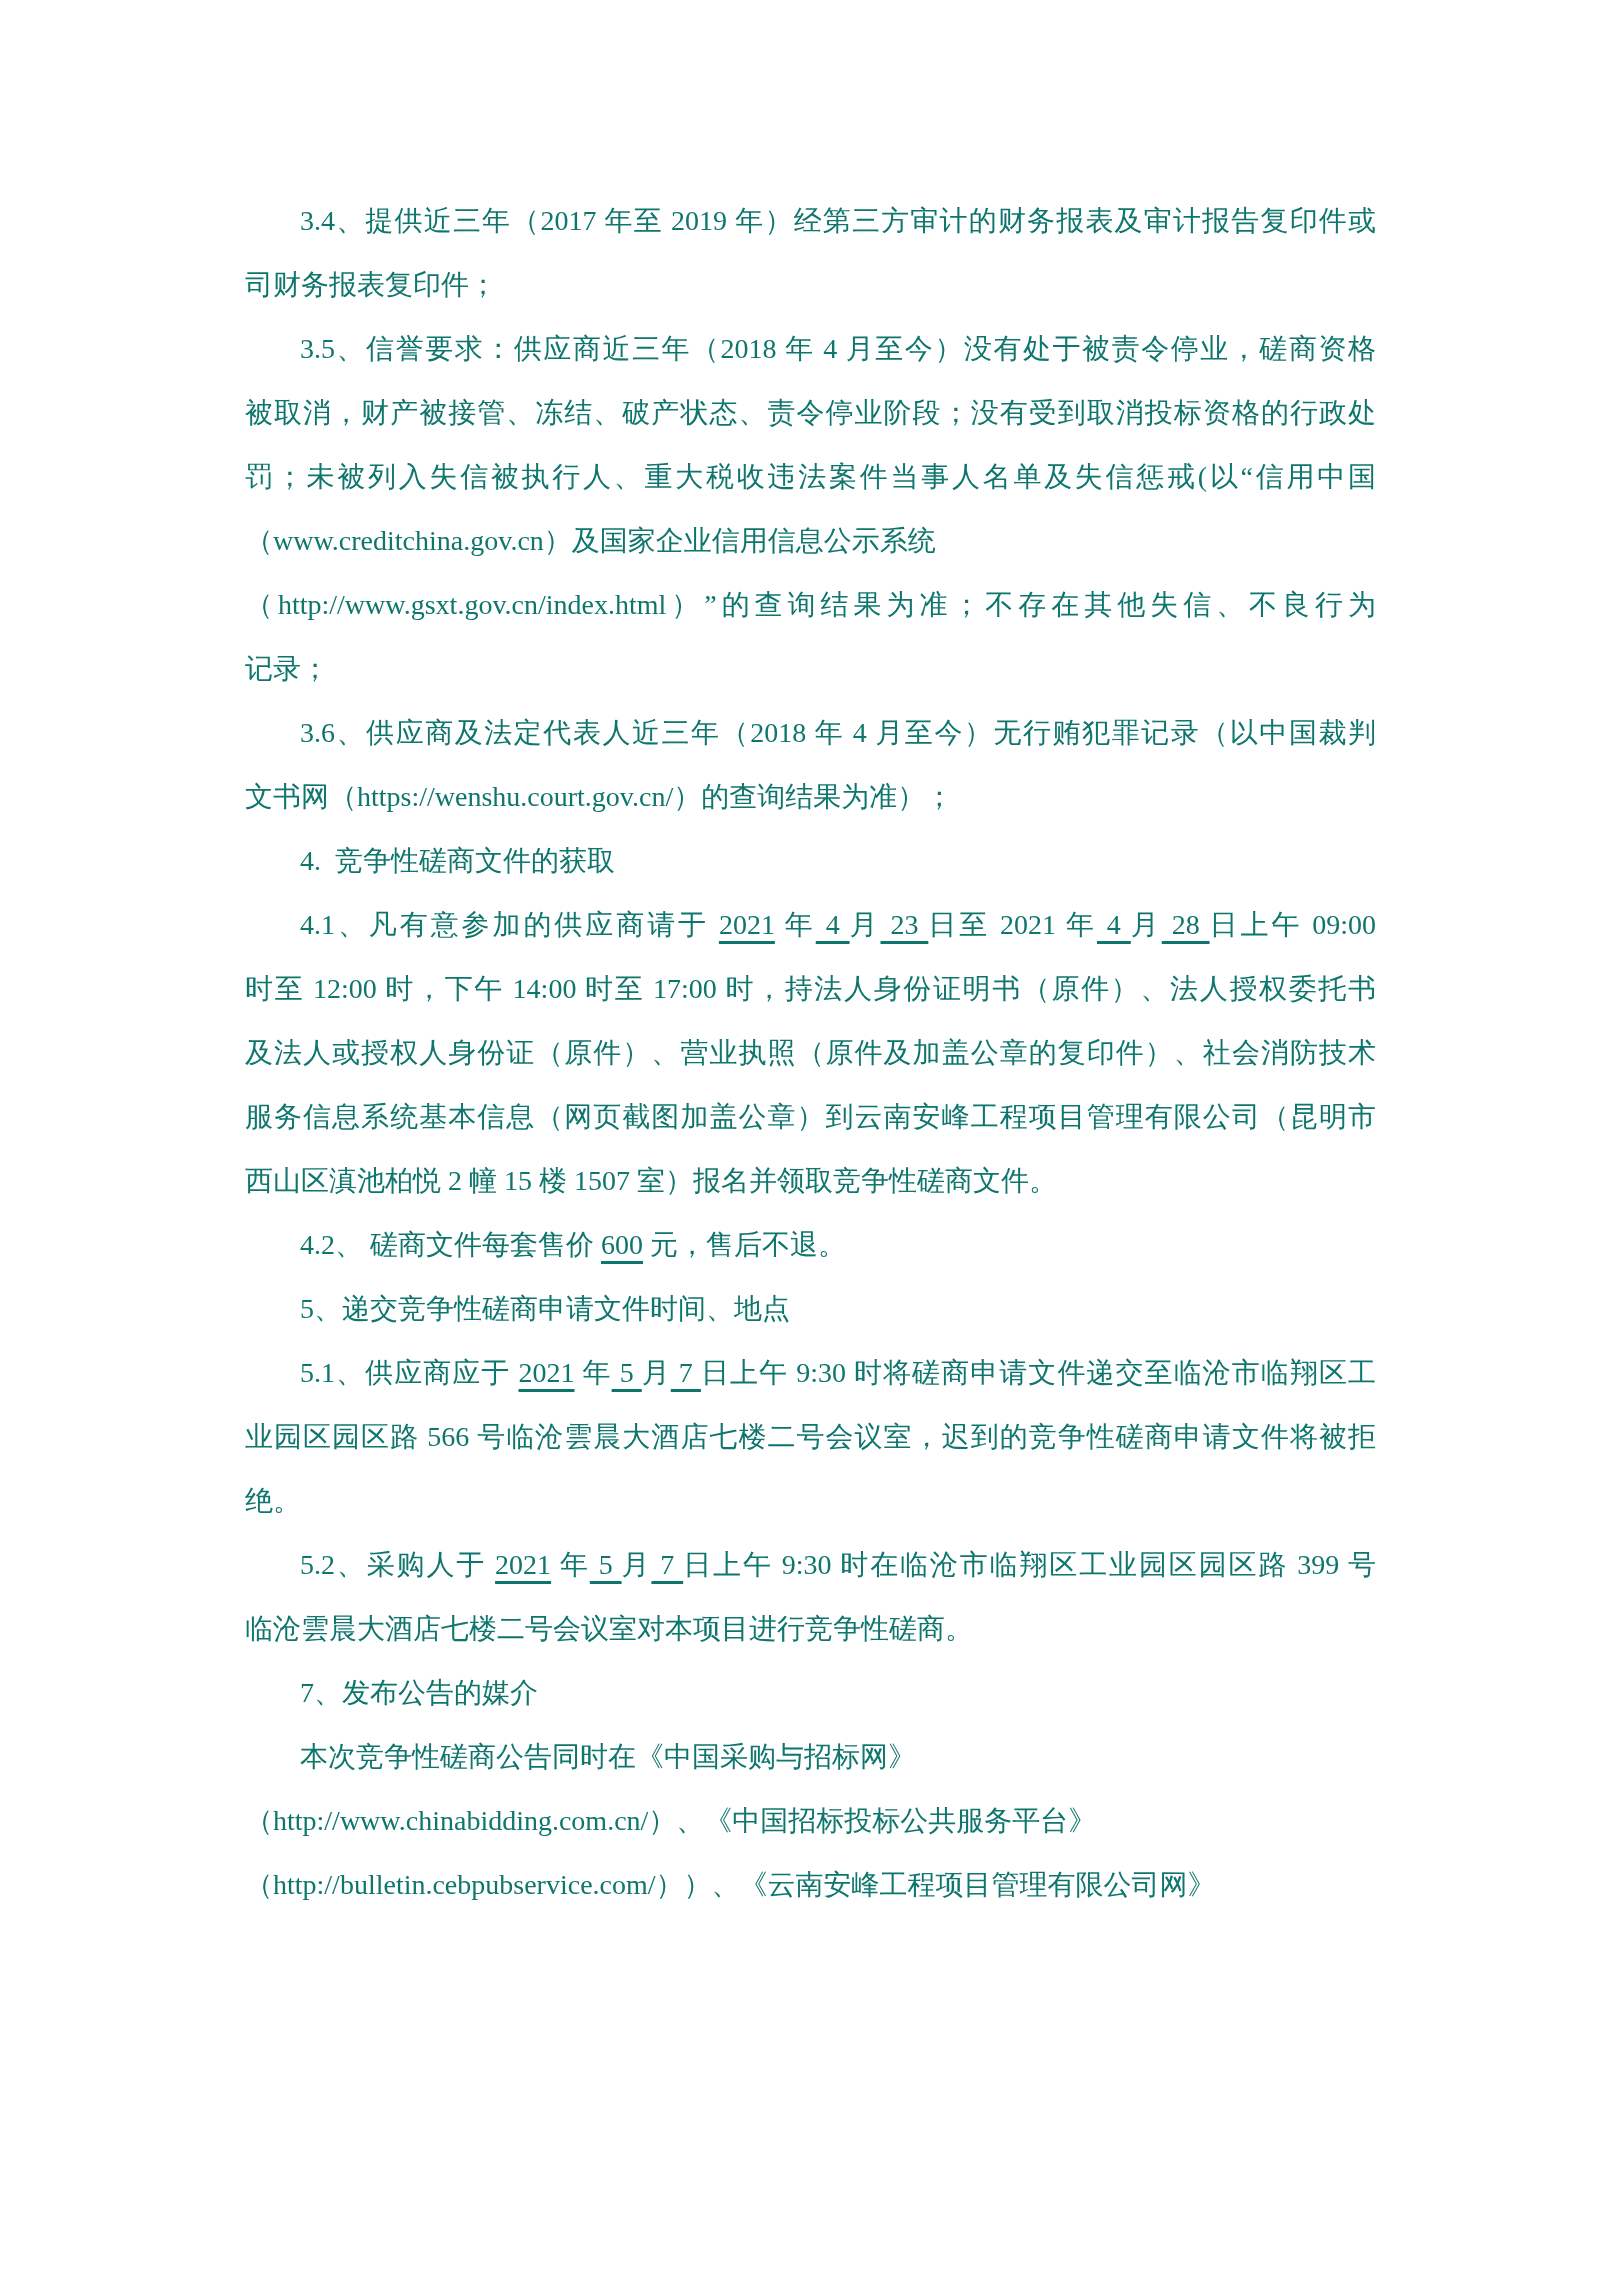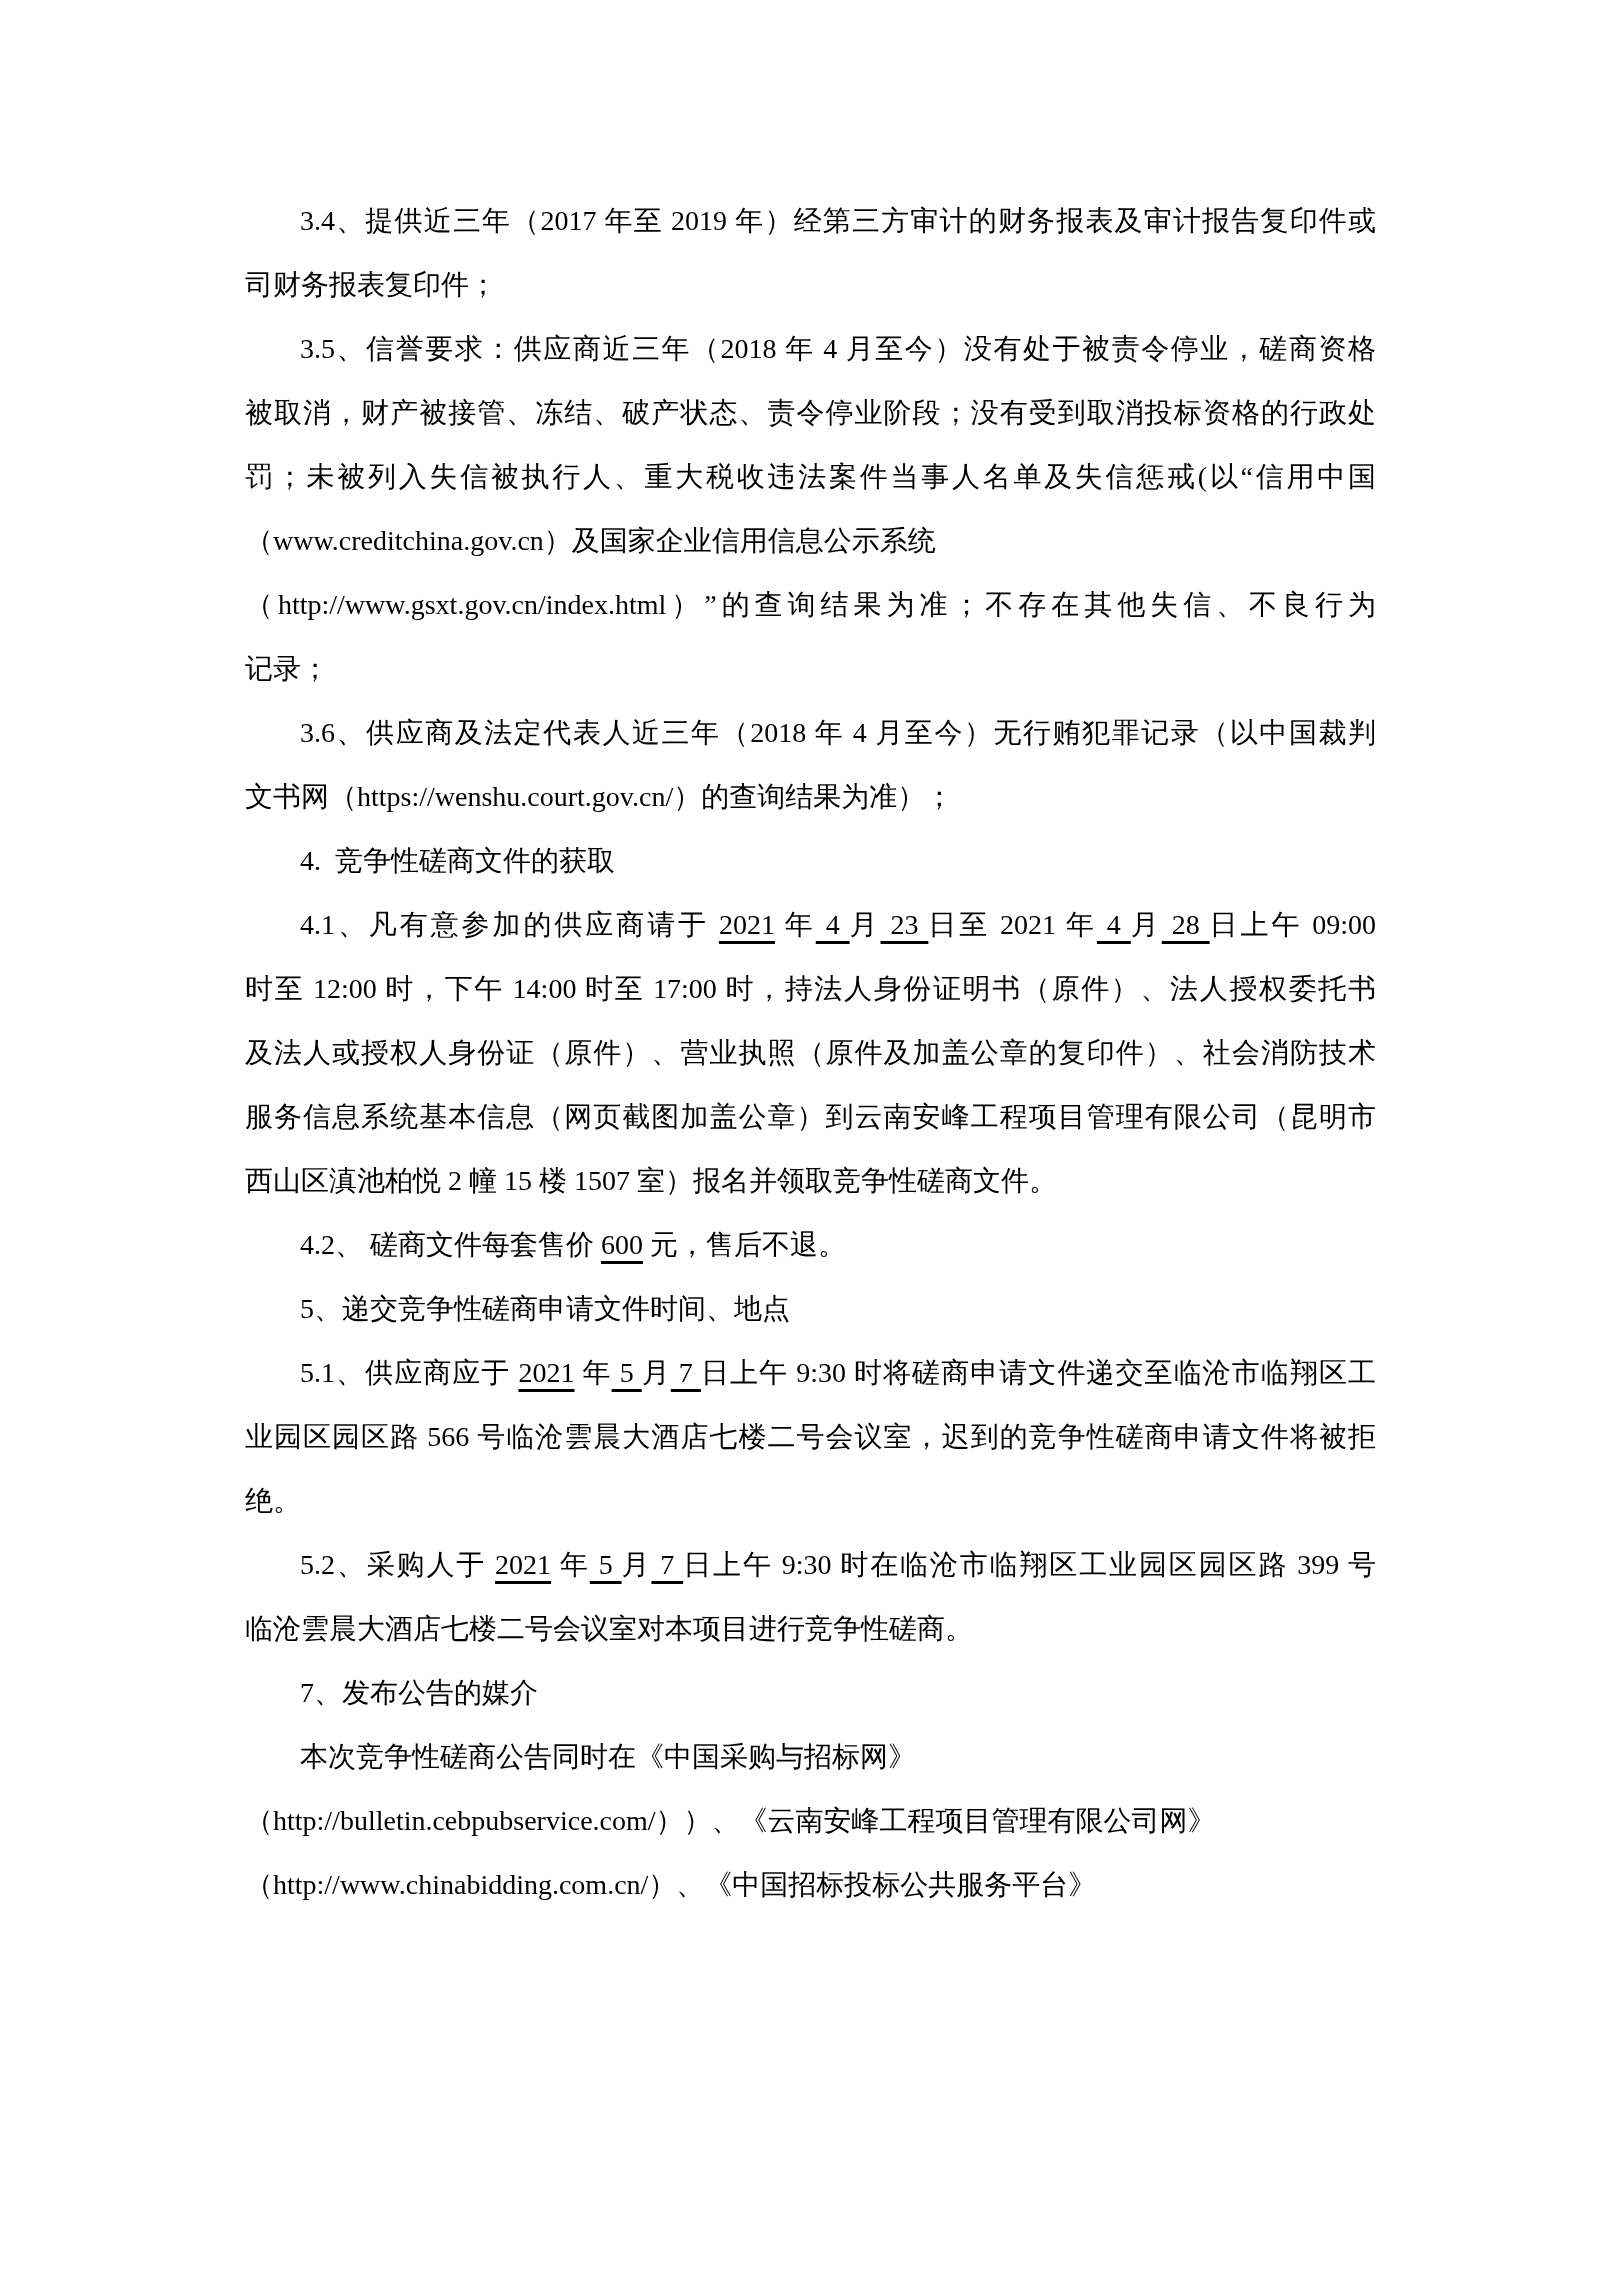--- a/index.html
+++ b/index.html
@@ -5,21 +5,21 @@
   html, body {
     margin: 0;
     padding: 0;
     background: #ffffff;
   }
   .page {
     position: relative;
     width: 1621px;
     height: 2293px;
     background: #ffffff;
-    color: #000000;
+    color: #0f766e;
     font-family: "Liberation Serif", "DejaVu Serif", serif;
     font-size: 28px;
     box-sizing: border-box;
     padding: 189px 245px 0 245px;
     overflow: hidden;
   }
   .text-block {
     width: 1131px;
   }
   .line {
@@ -69,17 +69,17 @@
       <div class="line"><span class="run">西山区滇池柏悦 2 幢 15 楼 1507 室）报名并领取竞争性磋商文件。</span></div>
       <div class="line indent"><span class="run">4.2、&nbsp;磋商文件每套售价 </span><span class="run underline">600</span><span class="run"> 元，售后不退。</span></div>
       <div class="line indent"><span class="run bold">5、递交竞争性磋商申请文件时间、地点</span></div>
       <div class="line indent fill"><span class="run">5.1、供应商应于 </span><span class="run underline">2021</span><span class="run"> 年</span><span class="run underline">&nbsp;5&nbsp;</span><span class="run">月</span><span class="run underline">&nbsp;7&nbsp;</span><span class="run">日上午 9:30 时将磋商申请文件递交至</span><span class="run bold">临沧市临翔区工</span></div>
       <div class="line fill"><span class="run bold">业园区园区路 566 号临沧雲晨大酒店七楼二号会议室</span><span class="run">，迟到的竞争性磋商申请文件将被拒</span></div>
       <div class="line"><span class="run">绝。</span></div>
       <div class="line indent fill"><span class="run">5.2、采购人于 </span><span class="run underline">2021</span><span class="run"> 年</span><span class="run underline">&nbsp;5&nbsp;</span><span class="run">月</span><span class="run underline">&nbsp;7&nbsp;</span><span class="run">日上午 9:30 时在</span><span class="run bold">临沧市临翔区工业园区园区路 399 号</span></div>
       <div class="line"><span class="run bold">临沧雲晨大酒店七楼二号会议室</span><span class="run">对本项目进行竞争性磋商。</span></div>
       <div class="line indent"><span class="run bold">7、发布公告的媒介</span></div>
       <div class="line indent"><span class="run">本次竞争性磋商公告同时在《中国采购与招标网》</span></div>
+      <div class="line"><span class="run">（http://www.chinabidding.com.cn/）、《中国招标投标公共服务平台》</span></div>
       <div class="line"><span class="run">（http://bulletin.cebpubservice.com/））、《云南安峰工程项目管理有限公司网》</span></div>
-      <div class="line"><span class="run">（http://www.chinabidding.com.cn/）、《中国招标投标公共服务平台》</span></div>
     </div>
 </div>
 
 
 </body></html>

